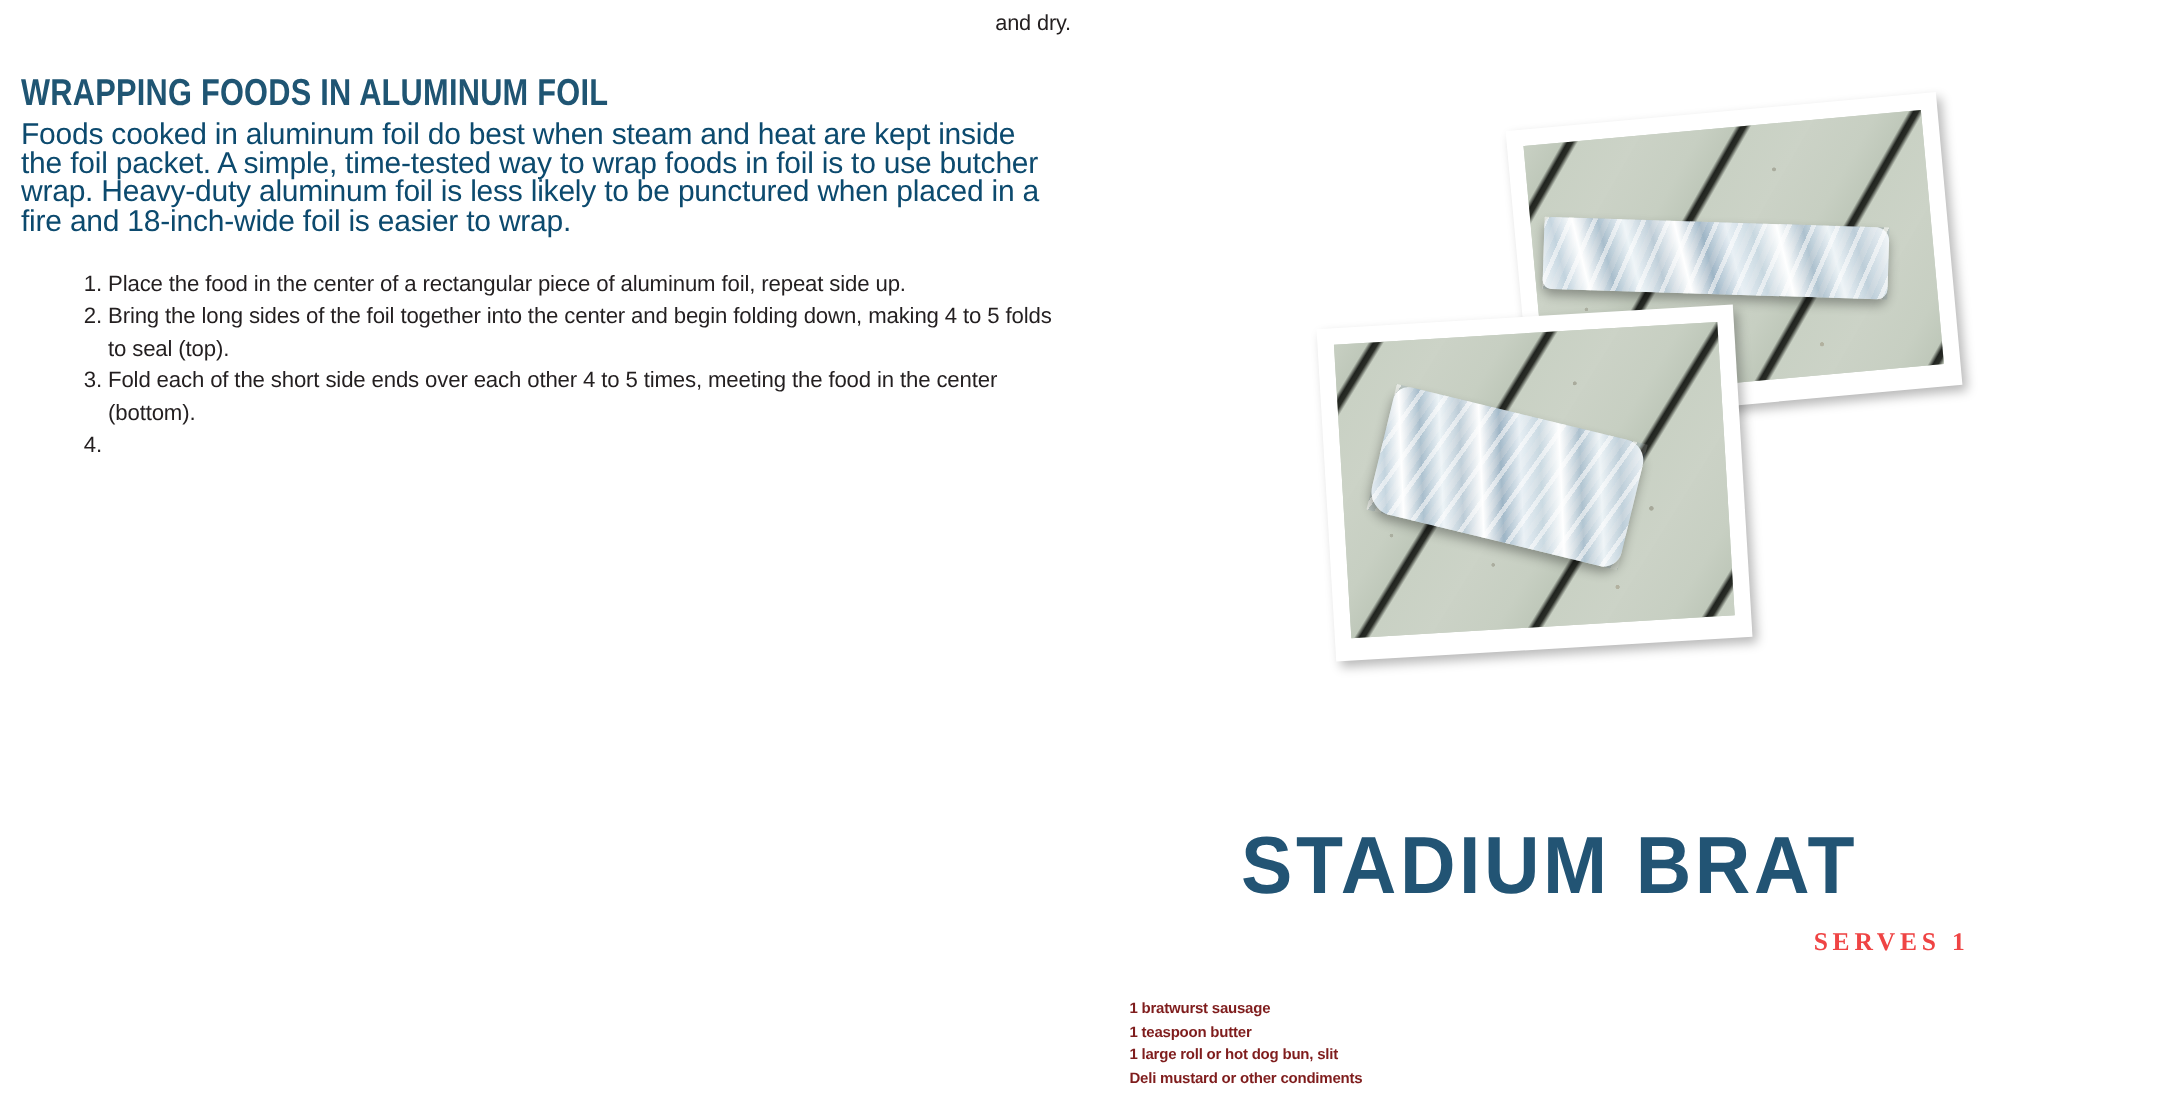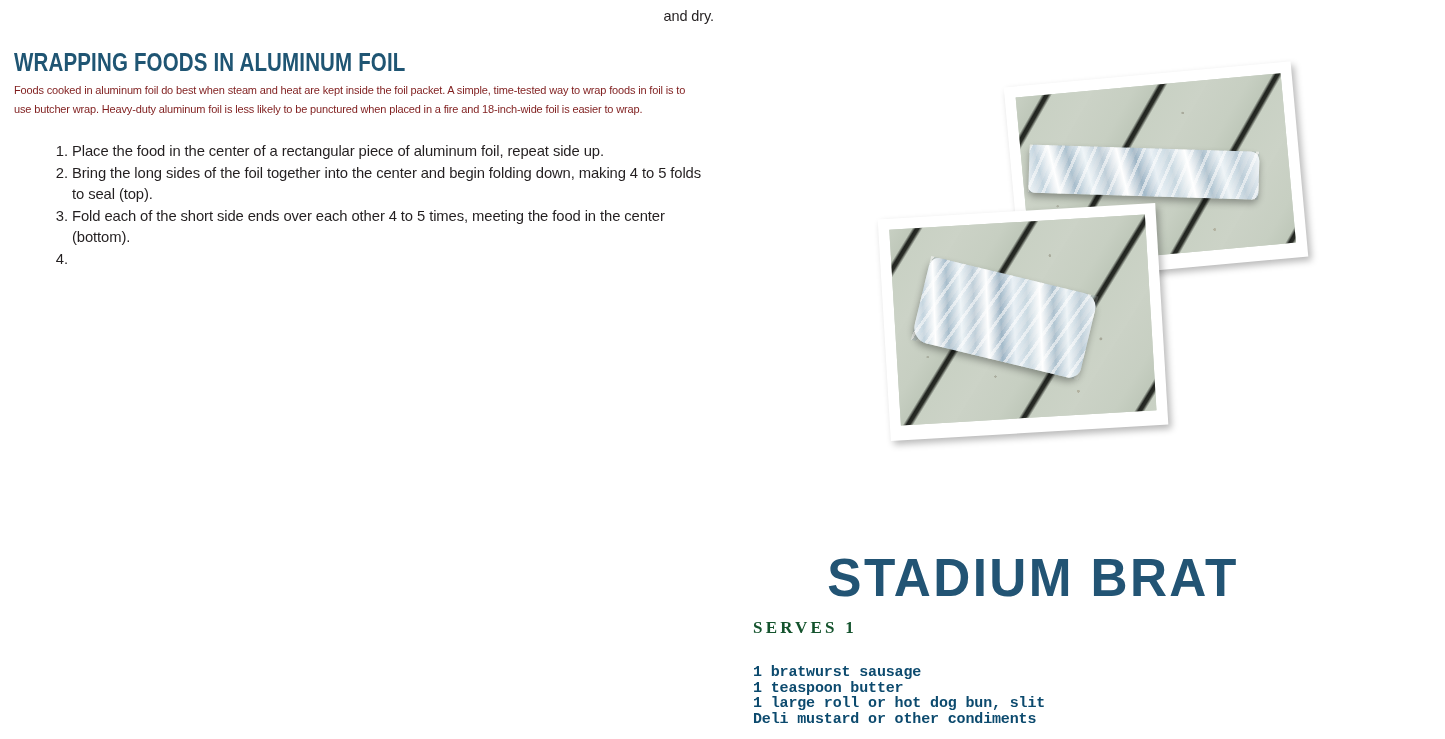--- a/index.html
+++ b/index.html
@@ -42,23 +42,23 @@
     color: #1f5573;
     letter-spacing: 0.2px;
     transform: scaleX(0.82);
     transform-origin: left center;
     white-space: nowrap;
   }
   .intro-para {
     margin: 0;
     padding-top: 5px;
     width: 680px;
-    font-size: 11px;
+    font-size: 20px;
     line-height: 19.2px;
-    color: #7f1d1d;
+    color: #0c4a6e;
     letter-spacing: -0.15px;
   }
   .steps-list {
     margin: 0;
     padding: 0;
     padding-top: 22px;
     list-style: none;
     width: 690px;
   }
   .step-item {
@@ -164,42 +164,41 @@
     font-size: 54px;
     line-height: 58px;
     font-weight: 700;
     color: #225474;
     letter-spacing: 2.5px;
     padding-top: 12px;
     transform: scaleX(0.95);
   }
   .recipe-serves {
     margin: 0;
-    text-align: left;
+    text-align: right;
     padding-top: 12px;
     font-family: "Liberation Serif", serif;
     font-size: 17px;
     line-height: 20px;
     font-weight: 700;
-    color: #14532d;
+    color: #ef4444;
     letter-spacing: 3.2px;
   }
   .ingredients {
     margin: 0;
     padding: 0;
     padding-top: 27px;
     list-style: none;
   }
   .ingredient {
-    font-size: 15px;
+    font-size: 10px;
     line-height: 15.6px;
     font-weight: 700;
-    color: #0c4a6e;
+    color: #7f1d1d;
     letter-spacing: -0.15px;
-    font-family: Liberation Mono, monospace;
   }
 </style>
 </head>
 <body>
 
 <div class="left-col">
 
   <p class="continued-line">and dry.</p>
 
   <h2 class="section-heading">WRAPPING FOODS IN ALUMINUM FOIL</h2>

